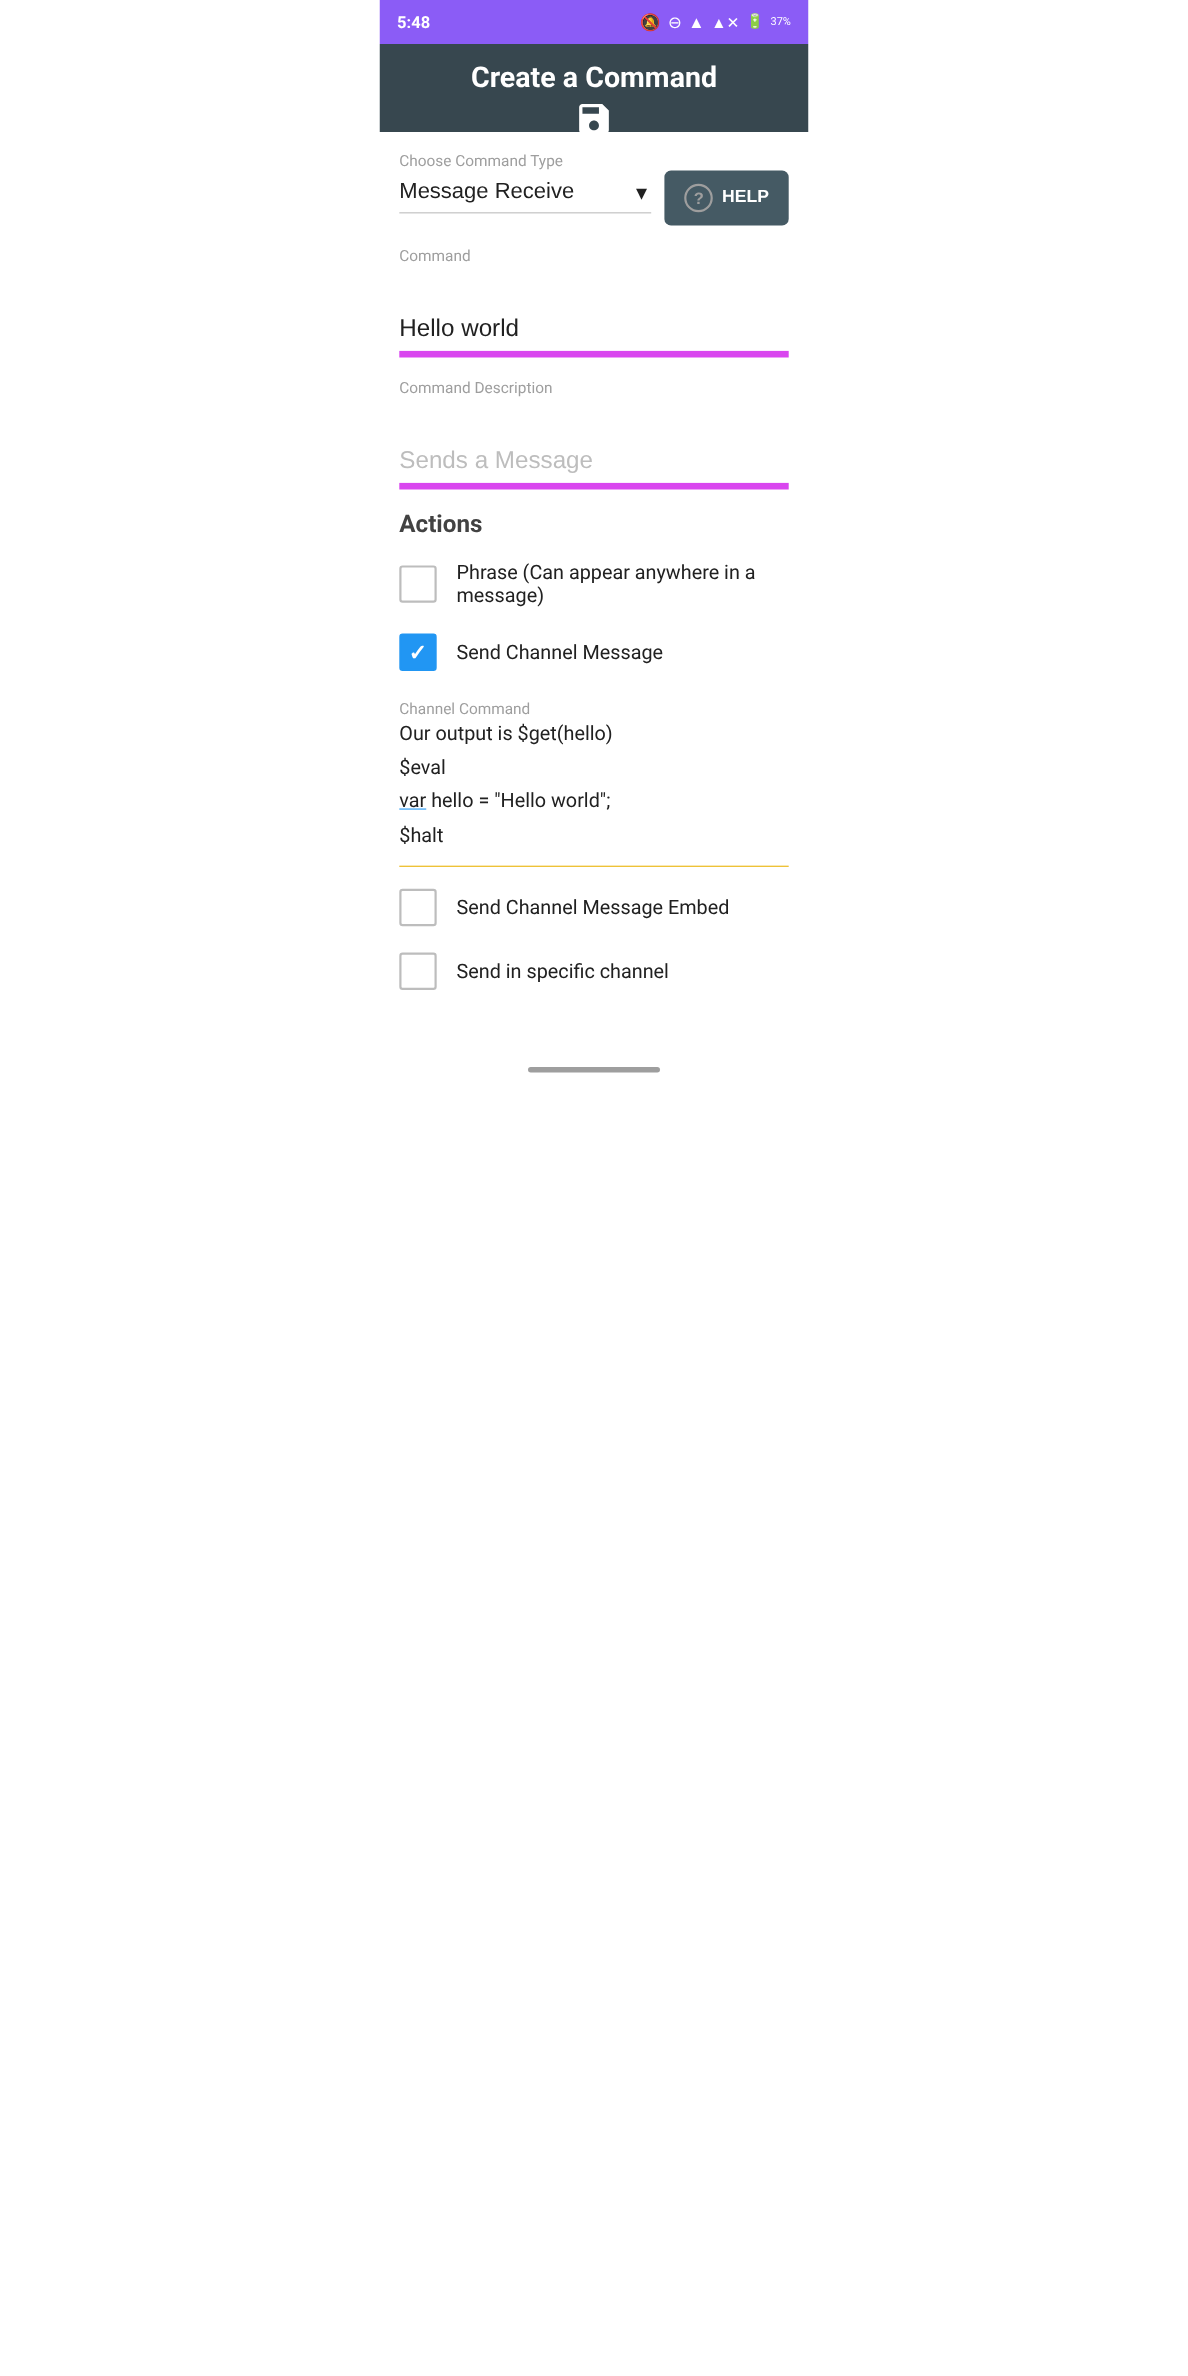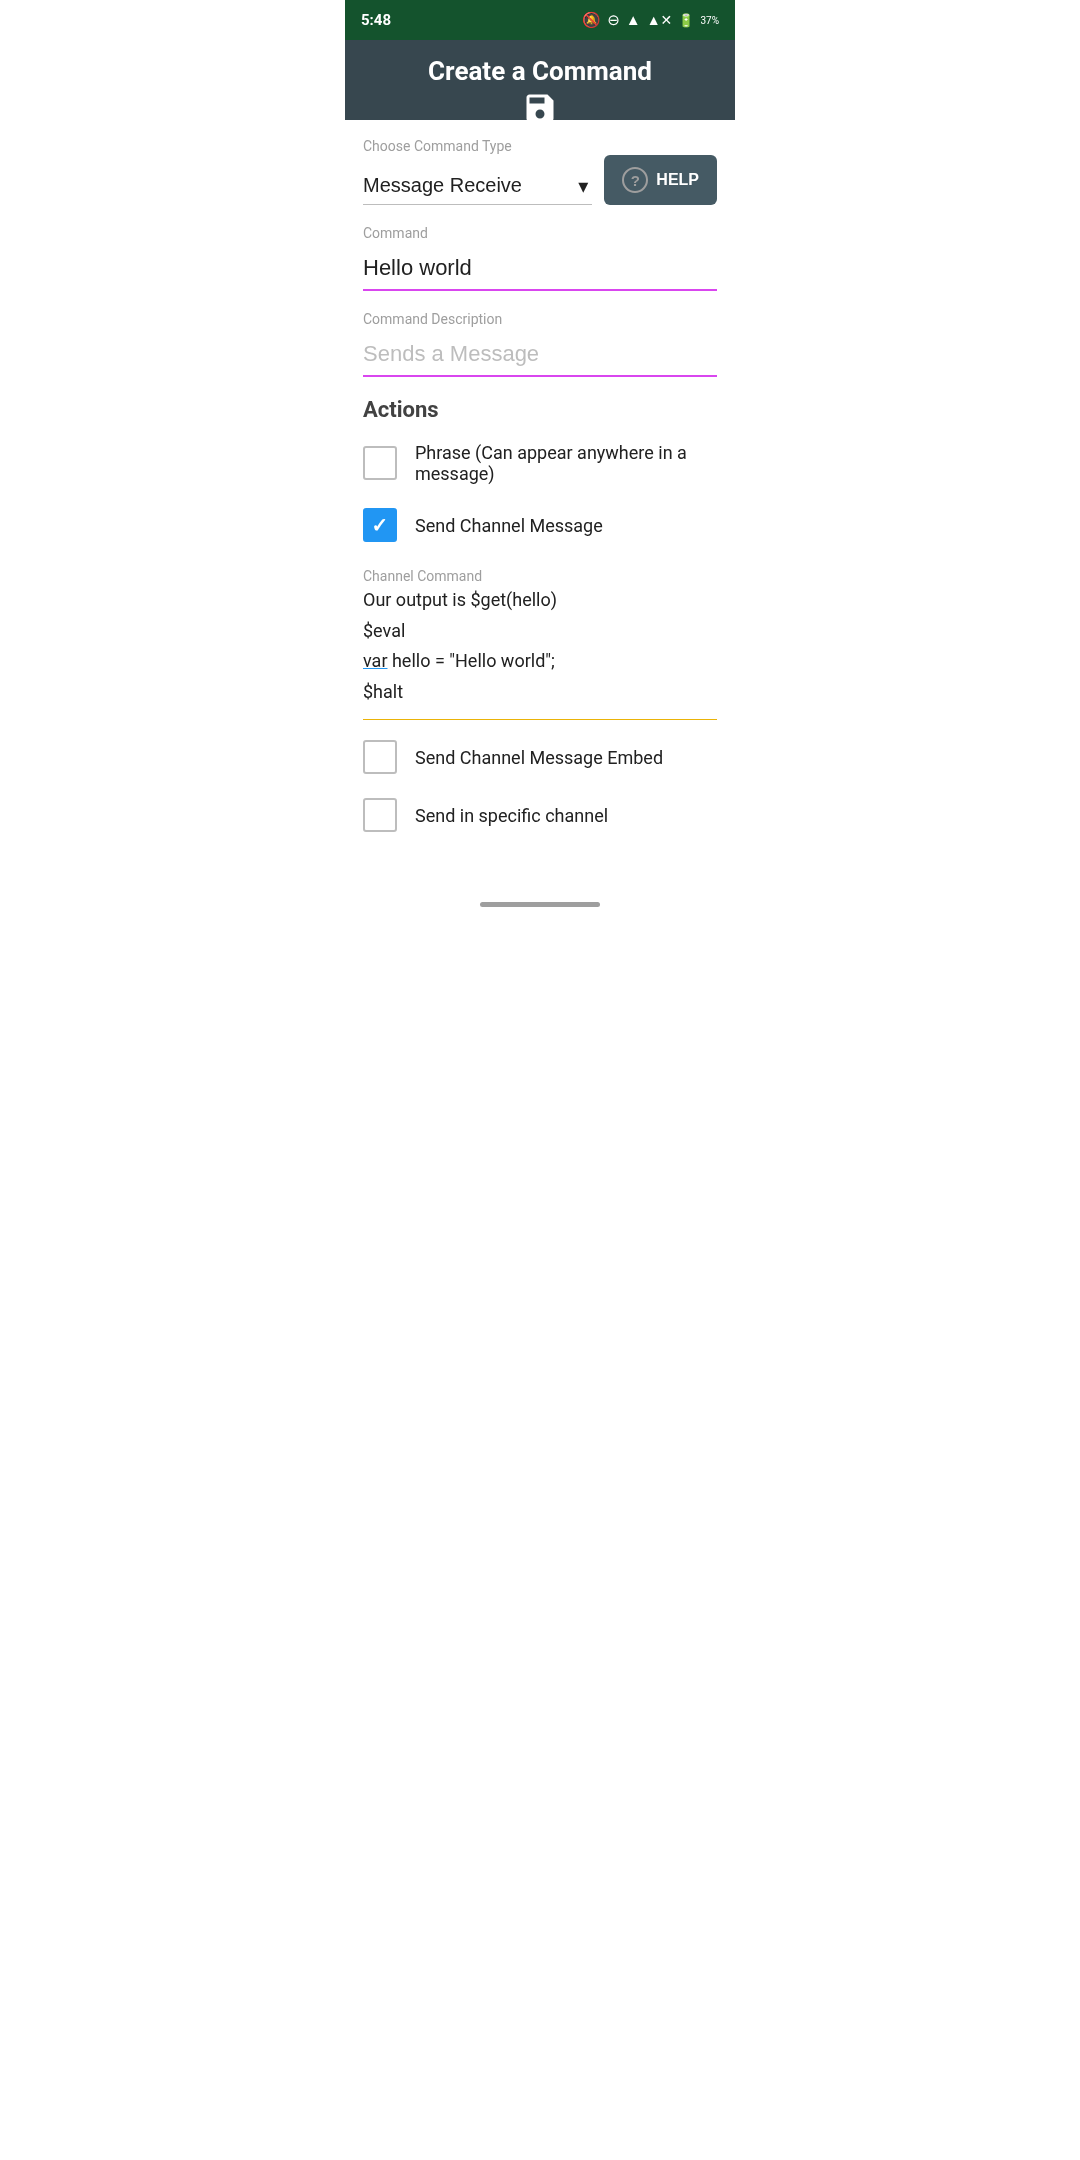--- a/index.html
+++ b/index.html
@@ -12,21 +12,21 @@
     body {
       font-family: 'Roboto', Arial, sans-serif;
       background: #ffffff;
       width: 390px;
       margin: 0 auto;
       font-size: 16px;
     }
 
     
     .status-bar {
-      background: #14532d;
+      background: #8b5cf6;
       color: #ffffff;
       display: flex;
       justify-content: space-between;
       align-items: center;
       padding: 8px 16px;
       height: 40px;
     }
 
     .status-time {
       font-size: 15px;
@@ -79,21 +79,21 @@
 
     
     .section-label {
       font-size: 14px;
       color: #9e9e9e;
       margin-bottom: 6px;
     }
 
     .command-type-row {
       display: flex;
-      align-items: flex-end;
+      align-items: flex-start;
       gap: 12px;
       margin-bottom: 20px;
     }
 
     .select-wrapper {
       position: relative;
       flex: 1;
     }
 
     .command-type-select {
@@ -158,26 +158,27 @@
     .field-label {
       font-size: 14px;
       color: #9e9e9e;
       margin-bottom: 6px;
       display: block;
     }
 
     .field-input {
       width: 100%;
       border: none;
-      border-bottom: 2px solid #d946ef;
+      border-bottom: 6px solid #d946ef;
       padding: 8px 0;
       font-size: 22px;
       color: #212121;
       outline: none;
       background: transparent;
+      margin-top: 30px;
     }
 
     .field-input::placeholder {
       color: #bdbdbd;
       font-size: 22px;
     }
 
     
     .actions-title {
       font-size: 22px;

